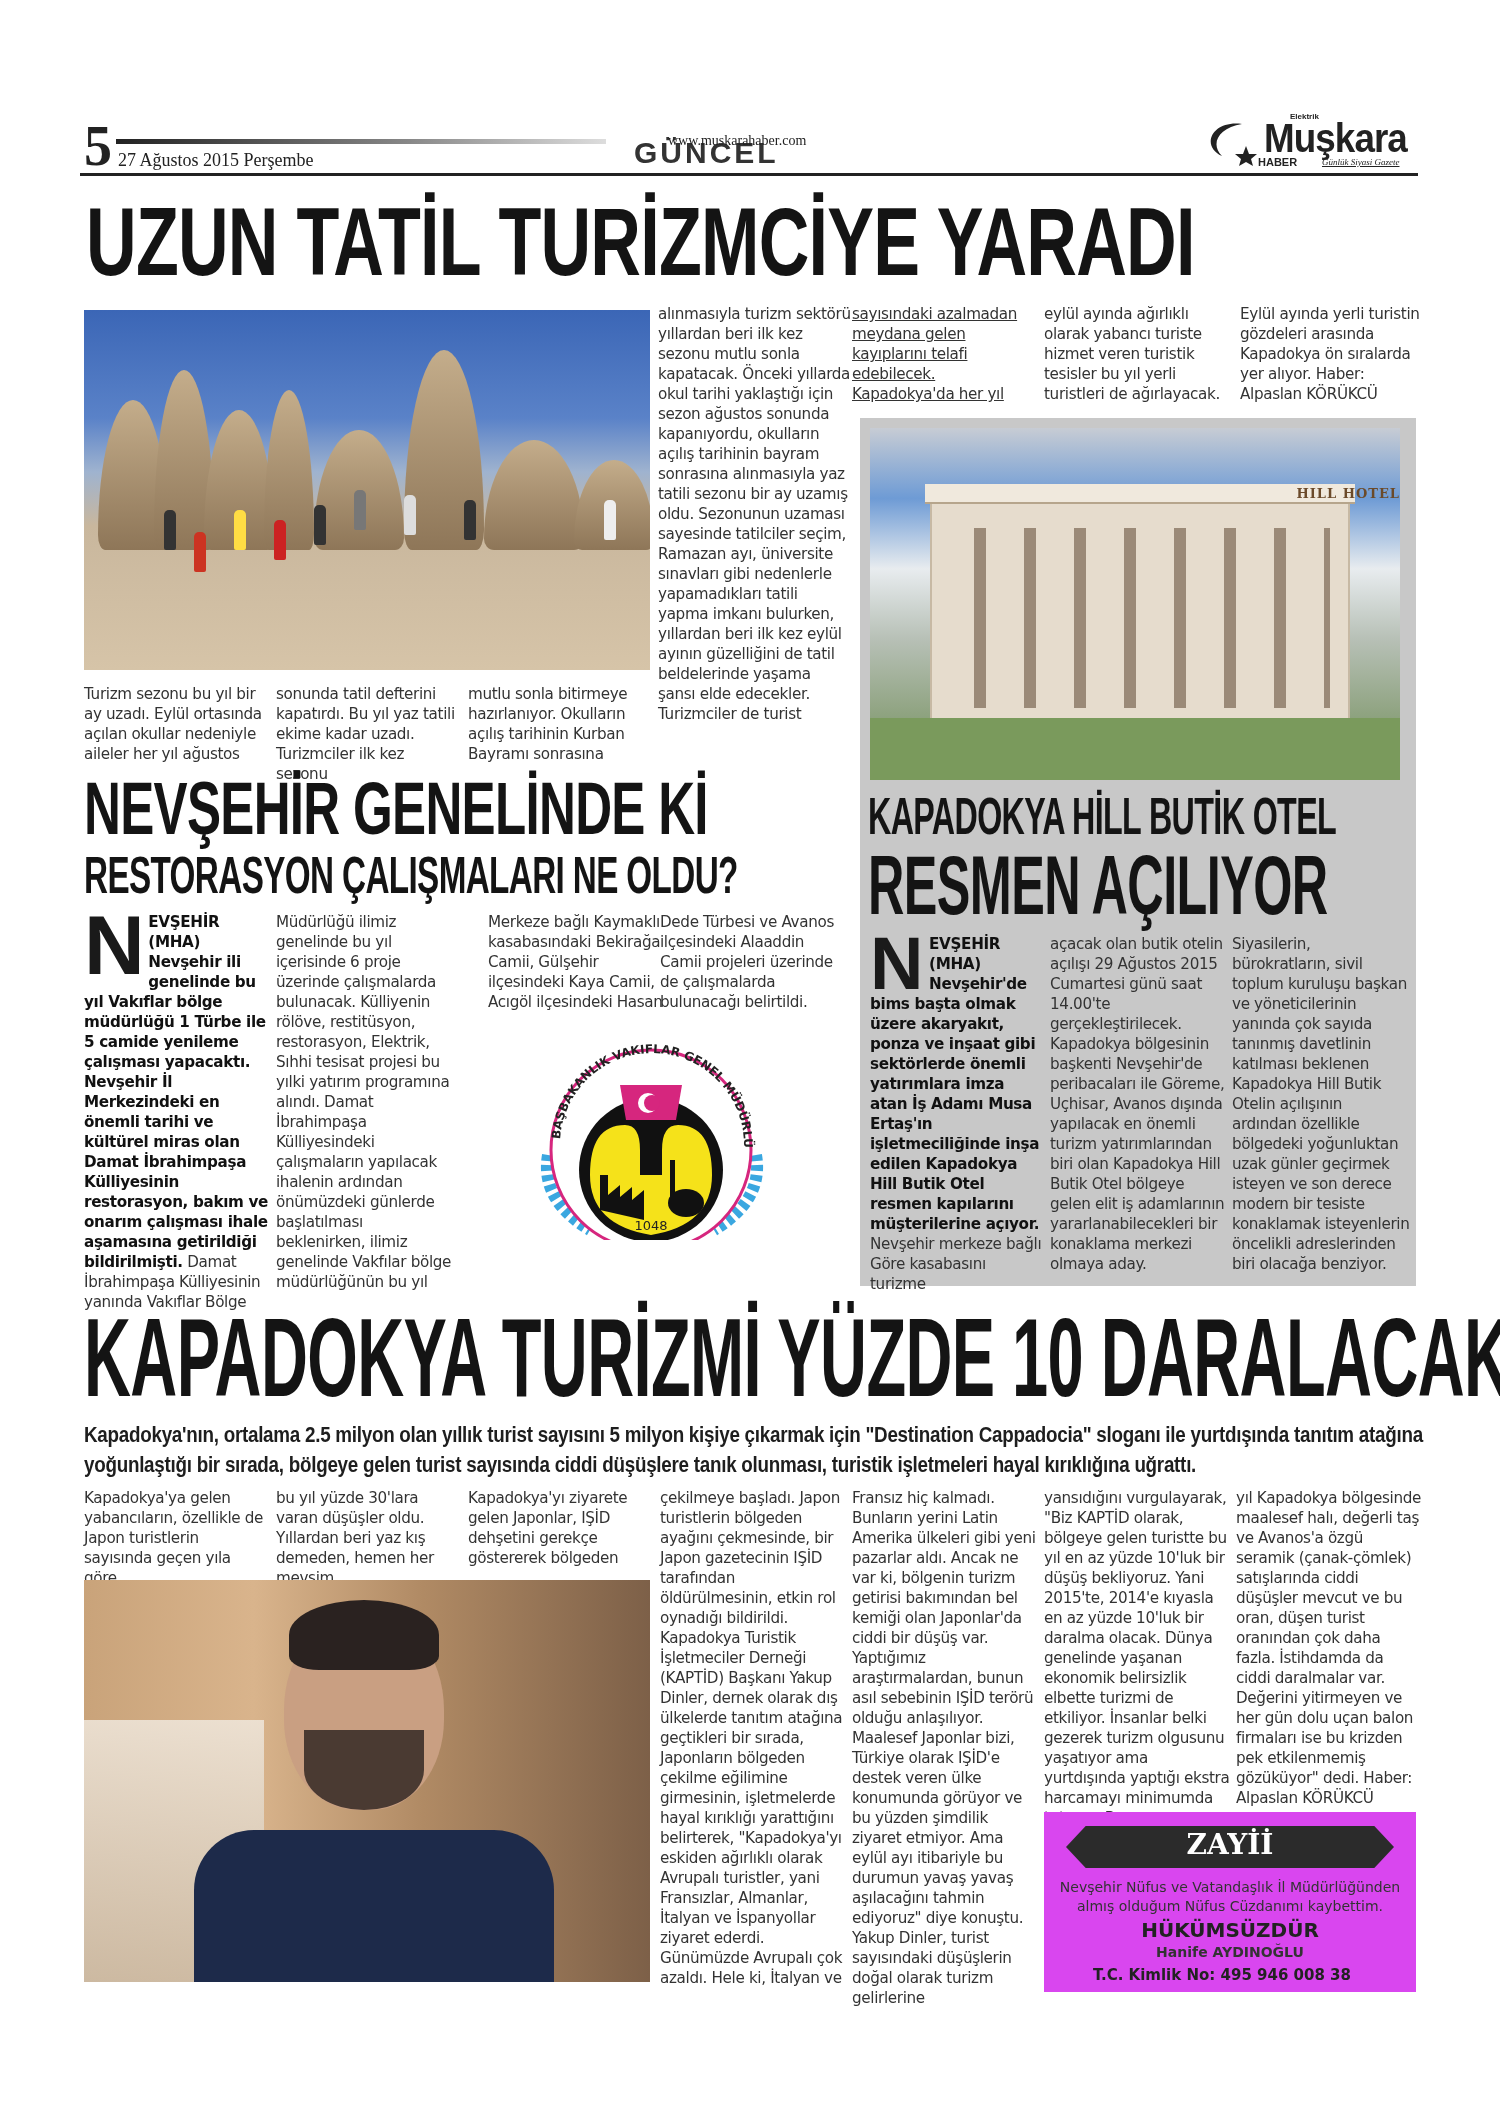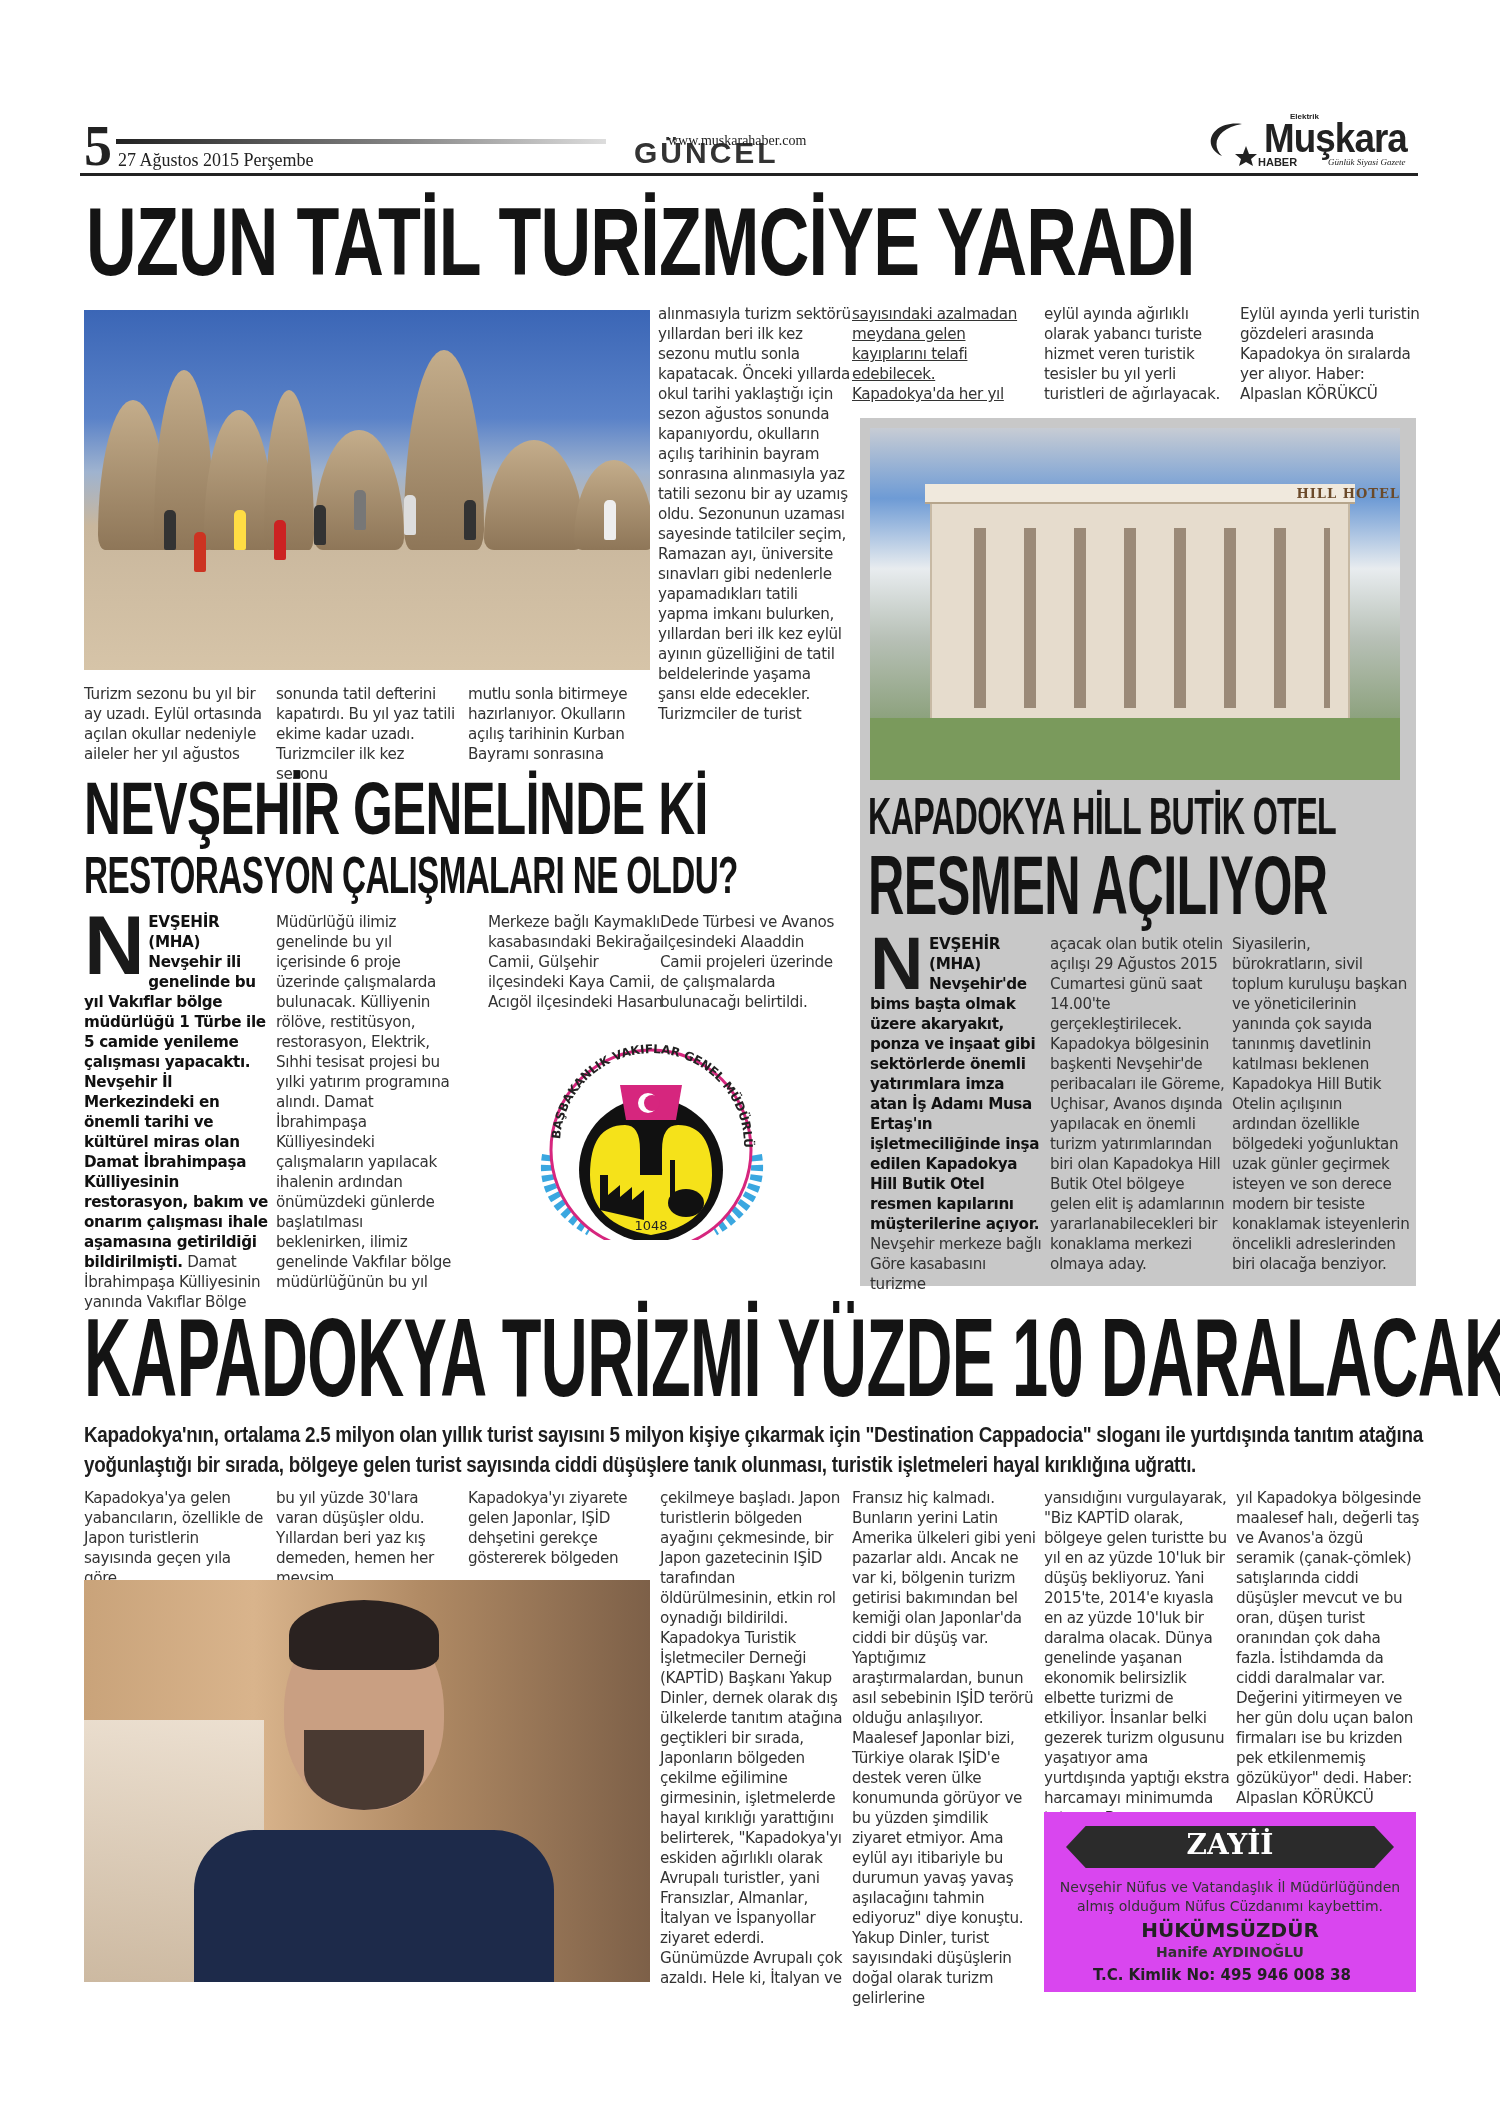--- a/index.html
+++ b/index.html
@@ -14,21 +14,21 @@
   #page-num { left: 84px; top: 118px; font-family: "Liberation Serif", serif; font-size: 56px; font-weight: bold; line-height: 56px; }
   #date { left: 118px; top: 150px; font-family: "Liberation Serif", serif; font-size: 18px; }
   #hdr-line-thin { left: 116px; top: 139px; width: 490px; height: 5px; background: linear-gradient(to right, #222, #888 60%, #ddd); }
   #hdr-line-main { left: 80px; top: 173px; width: 1338px; height: 3px; background: #222; }
   #section { left: 606px; top: 136px; font-family: "Liberation Sans", sans-serif; font-weight: bold; font-size: 30px; letter-spacing: 3px; color: #333; margin-left: 28px; }
   #url { left: 668px; top: 133px; font-family: "Liberation Serif", serif; font-size: 14px; }
   #logo { left: 1202px; top: 112px; width: 222px; height: 58px; }
   #logo .brand { position: absolute; left: 62px; top: 4px; font-size: 40px; font-weight: bold; letter-spacing: -1px; color: #222; font-family: "Liberation Sans", sans-serif; transform: scaleX(0.92); transform-origin: left top; }
   #logo .kap { position: absolute; left: 88px; top: 0; font-size: 8px; font-weight: bold; }
   #logo .haber { position: absolute; left: 56px; top: 44px; font-size: 11px; font-weight: bold; }
-  #logo .tag { position: absolute; left: 126px; top: 45px; font-size: 9px; font-style: italic; font-family: "Liberation Serif", serif; }
+  #logo .tag { position: absolute; left: 120px; top: 45px; font-size: 9px; font-style: italic; font-family: "Liberation Serif", serif; text-decoration: underline; }
 
   
   #h1 { left: 86px; top: 192px; font-size: 96px; line-height: 100px; transform: scaleX(0.73) scaleY(1); }
 
   
   #photo1 { left: 84px; top: 310px; width: 566px; height: 360px; overflow: hidden; background: linear-gradient(#3b66b6 0%, #5a82c8 30%, #9fb3cf 45%, #c9b79d 60%, #d6c4a8 100%); }
   .rock { position: absolute; bottom: 120px; background: linear-gradient(#c4ad8b, #8e7658); border-radius: 50% 50% 10% 10% / 90% 90% 10% 10%; }
   .person { position: absolute; width: 12px; height: 40px; background: #333; border-radius: 5px 5px 2px 2px; }
 
   

